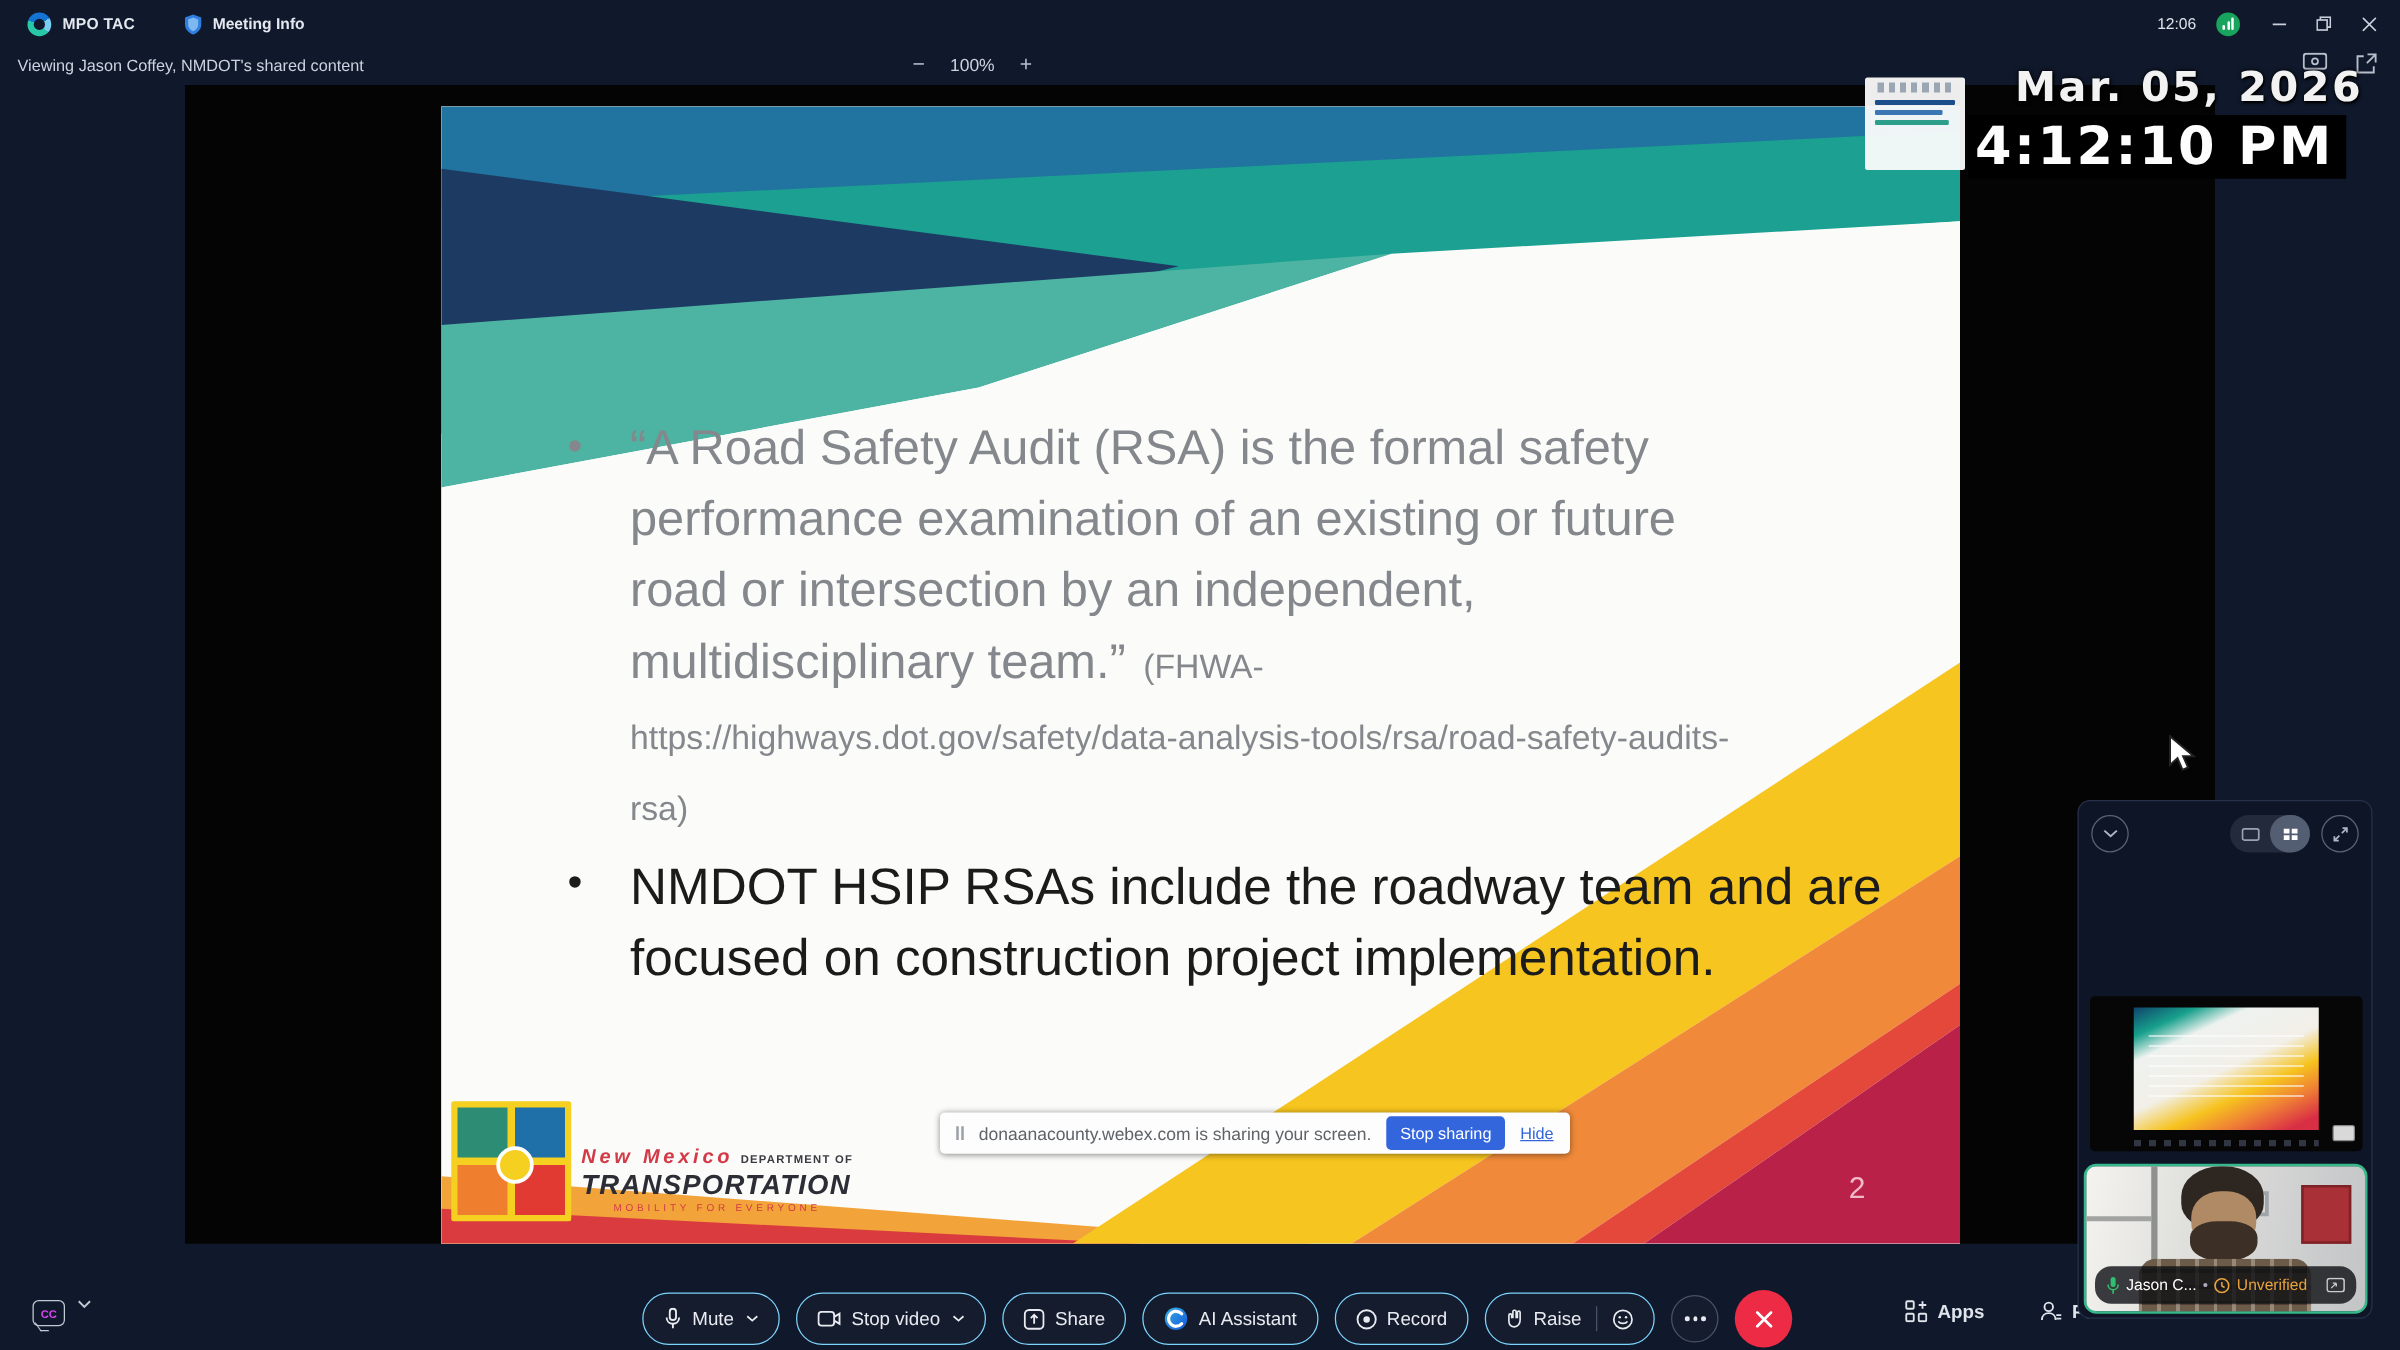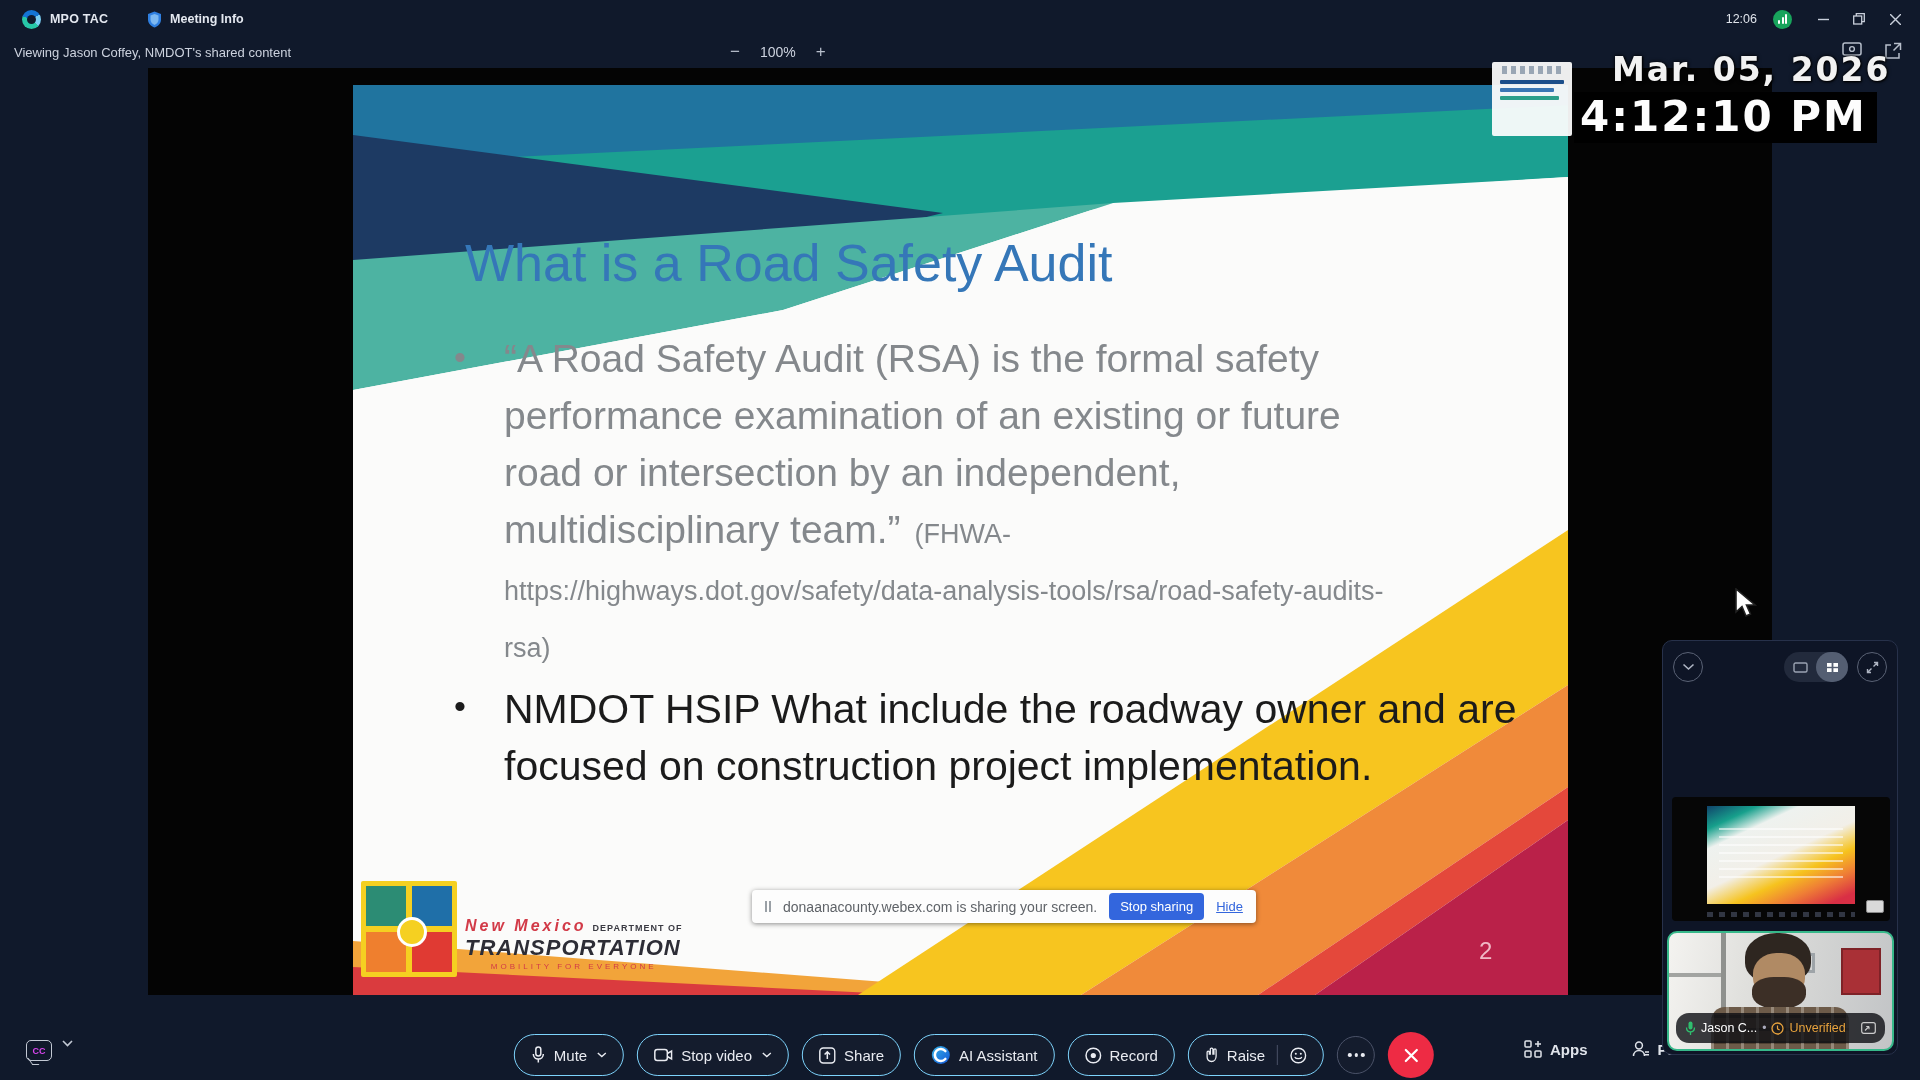--- a/index.html
+++ b/index.html
@@ -234,25 +234,24 @@
     <polygon points="0,175 760,118 430,225 0,305" fill="#4db3a2"></polygon>
     <polygon points="0,305 430,225 760,118 1215,92 1215,910 0,910" fill="#fbfbfa"></polygon>
     <polygon points="0,856 700,910 0,910" fill="#f2a43a"></polygon>
     <polygon points="0,882 560,910 0,910" fill="#da3b3e"></polygon>
     <polygon points="505,910 1215,445 1215,600 728,910" fill="#f7c51f"></polygon>
     <polygon points="728,910 1215,600 1215,702 905,910" fill="#f08a3a"></polygon>
     <polygon points="905,910 1215,702 1215,735 962,910" fill="#e4483b"></polygon>
     <polygon points="962,910 1215,735 1215,910" fill="#ba2149"></polygon>
   </svg>
 
-  <div class="slide-title">What is a Road Safety Audit</div>
 
   <ul class="bullets">
     <li class="b-gray"><span>“A Road Safety Audit (RSA) is the formal safety performance examination of an existing or future road or intersection by an independent, multidisciplinary team.”</span><span class="citation">(FHWA- https://highways.dot.gov/safety/data-analysis-tools/rsa/road-safety-audits-rsa)</span></li>
-    <li class="b-black b2">NMDOT HSIP What include the roadway owner and are focused on construction project implementation.</li>
+    <li class="b-black b2">NMDOT HSIP RSAs include the roadway team and are focused on construction project implementation.</li>
   </ul>
 
   <div class="nmdot">
     <div class="zia">
         <i></i>
         <i></i>
         <i></i>
         <i></i>
       </div>
     <div class="nmdot-text">

